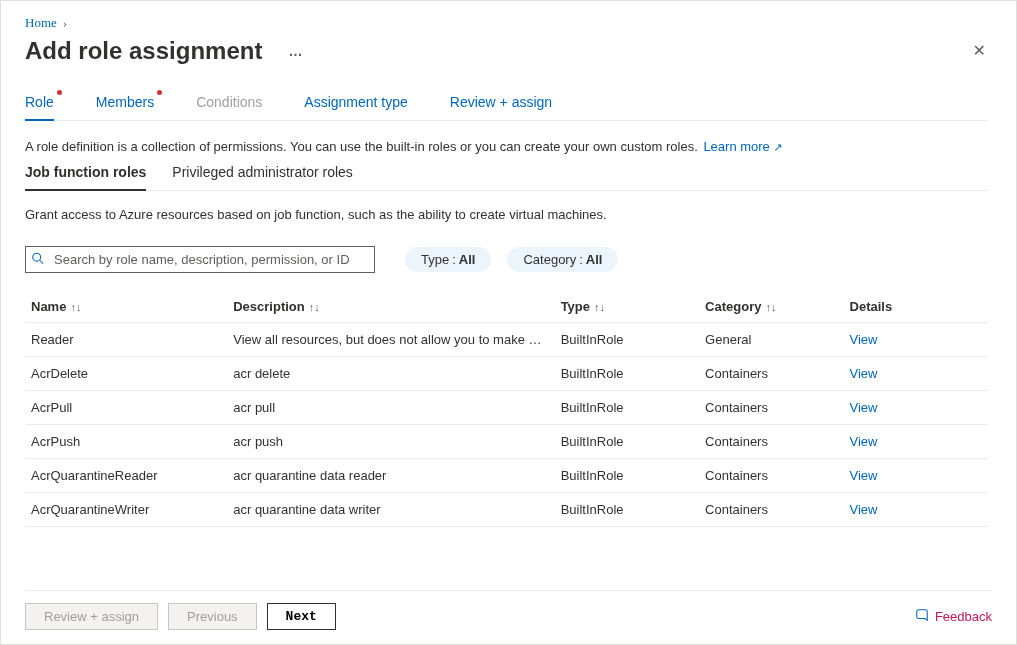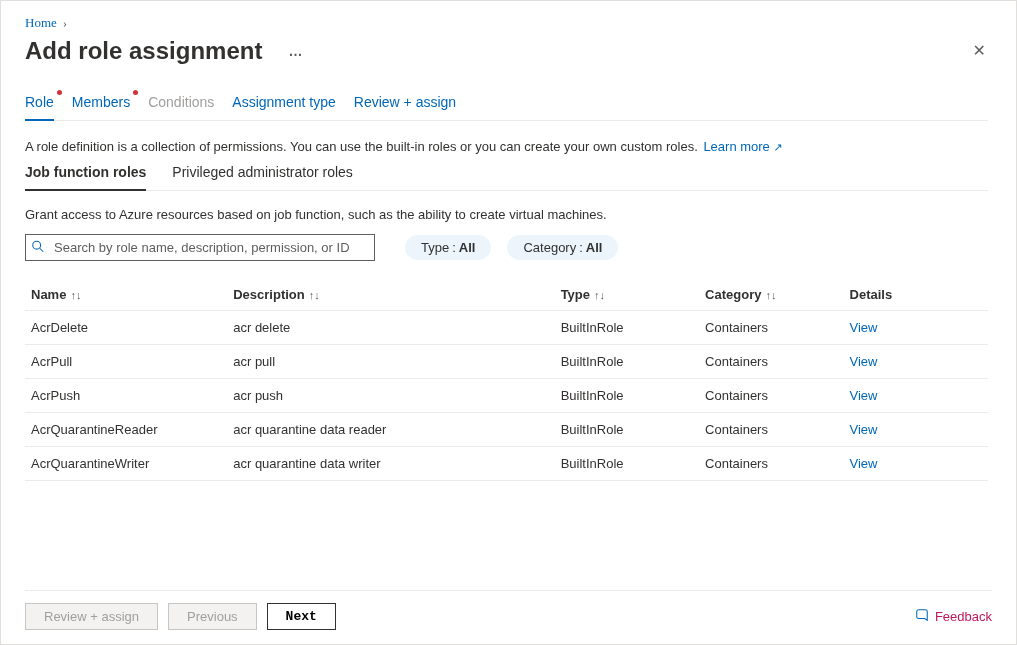--- a/index.html
+++ b/index.html
@@ -51,21 +51,21 @@
     .scroll-area {
       flex: 1;
       overflow-y: scroll;
       margin-top: 22px;
       padding-right: 4px;
     }
     .scroll-area::-webkit-scrollbar { width: 14px; }
     .scroll-area::-webkit-scrollbar-thumb { background: #c8c6c4; border: 3px solid #fff; border-radius: 8px; }
     .tabs {
       display: flex;
-      gap: 18px;
+      gap: 42px;
       border-bottom: 1px solid #edebe9;
       font-size: 14px;
     }
     .tab {
       padding: 6px 0 10px 0;
       cursor: pointer;
       color: #0067b8;
       position: relative;
     }
     .tab.active {
@@ -116,21 +116,21 @@
       background: #323130;
     }
     .subtab-desc {
       margin-top: 16px;
       font-size: 13px;
     }
     .filters-row {
       display: flex;
       align-items: center;
       gap: 30px;
-      margin-top: 12px;
+      margin-top: 24px;
     }
     .search-box {
       position: relative;
       width: 350px;
     }
     .search-box input {
       width: 100%;
       padding: 5px 8px 5px 28px;
       border: 1px solid #605e5c;
       font-size: 13px;
@@ -294,20 +294,27 @@
         <tr>
           <th><span>Name</span><span class="sort">↑↓</span></th>
           <th><span>Description</span><span class="sort">↑↓</span></th>
           <th><span>Type</span><span class="sort">↑↓</span></th>
           <th><span>Category</span><span class="sort">↑↓</span></th>
           <th><span>Details</span></th>
         </tr>
       </thead>
       <tbody id="tbody">
           <tr>
+            <td>Reader</td>
+            <td class="desc">View all resources, but does not allow you to make an…</td>
+            <td>BuiltInRole</td>
+            <td>General</td>
+            <td><a href="#" class="view-link">View</a></td>
+          </tr>
+          <tr>
             <td>AcrDelete</td>
             <td class="desc">acr delete</td>
             <td>BuiltInRole</td>
             <td>Containers</td>
             <td><a href="#" class="view-link">View</a></td>
           </tr>
           <tr>
             <td>AcrPull</td>
             <td class="desc">acr pull</td>
             <td>BuiltInRole</td>

